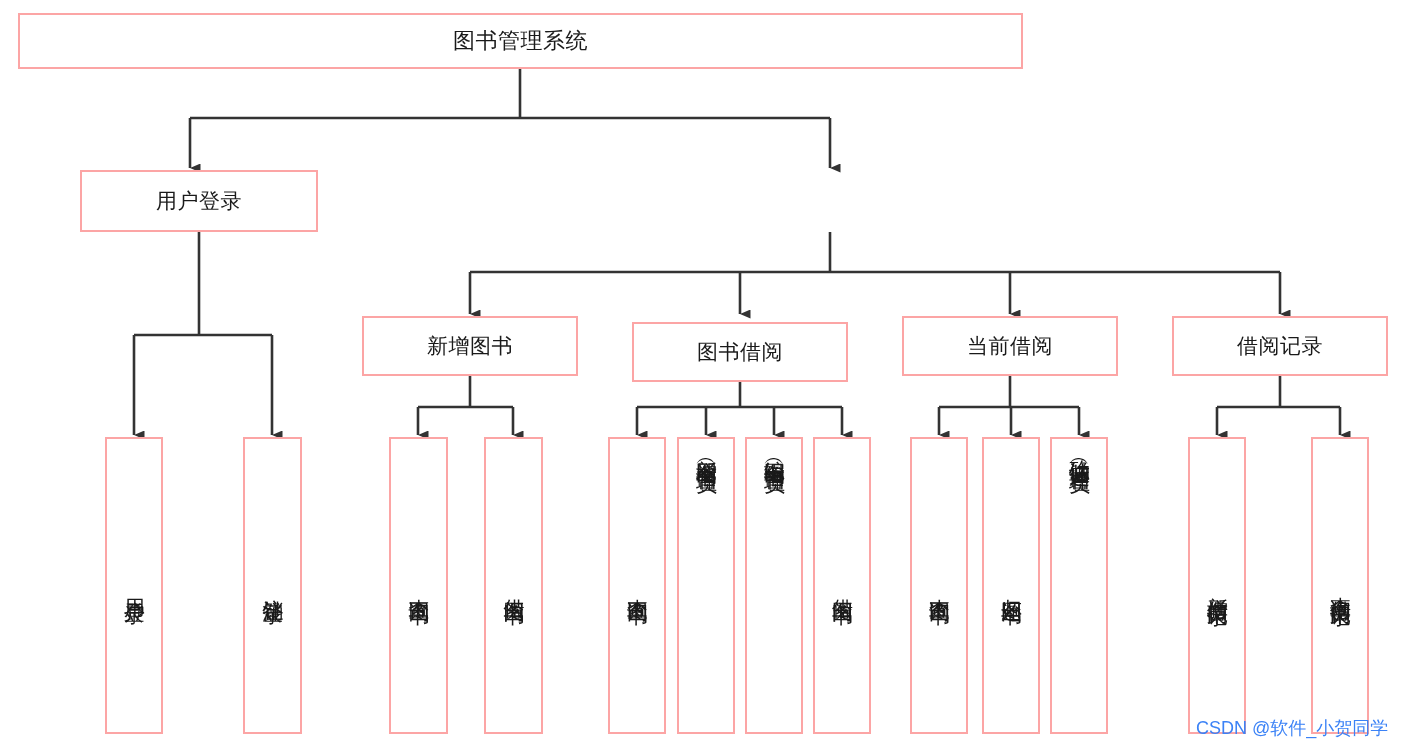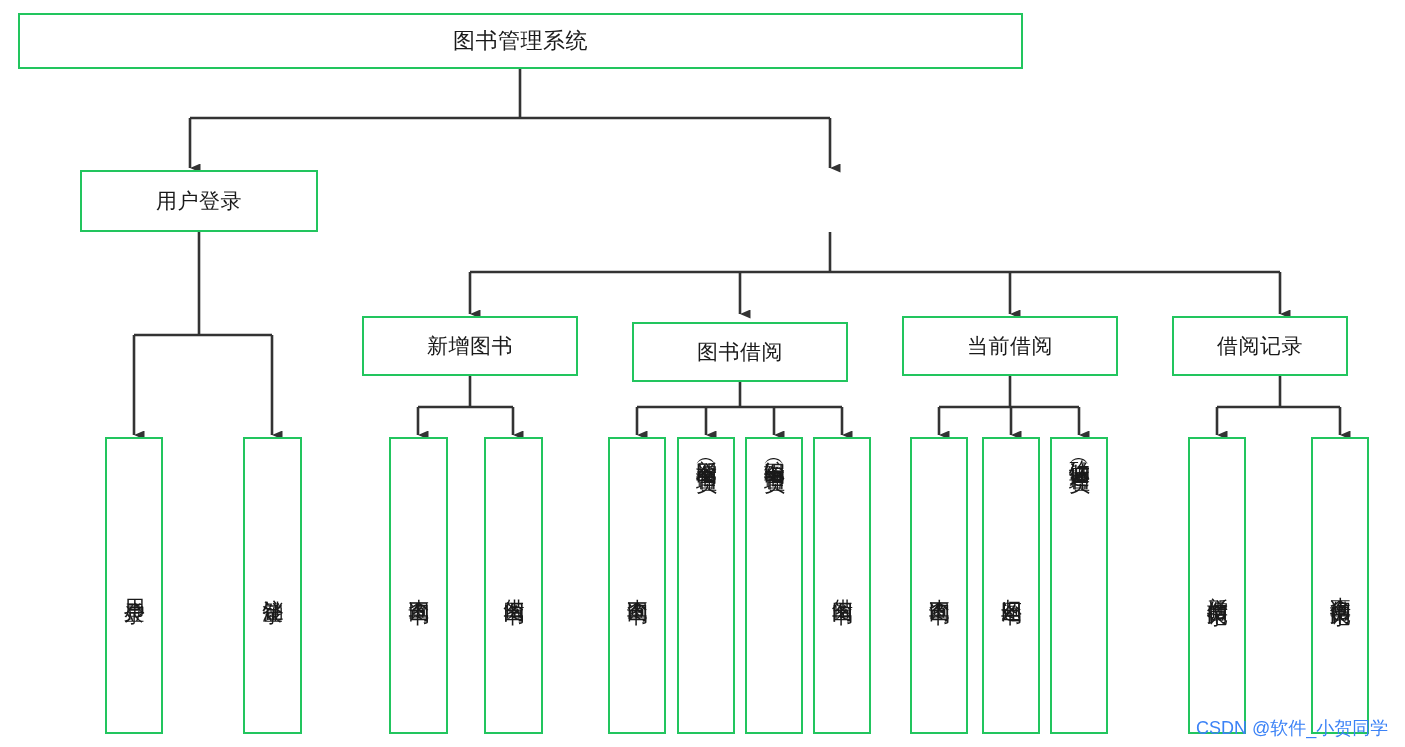--- a/index.html
+++ b/index.html
@@ -23,21 +23,21 @@
     left: 0;
     top: 0;
     width: 1405px;
     height: 747px;
     pointer-events: none;
   }
   .node {
     position: absolute;
     box-sizing: border-box;
     background: #ffffff;
-    border: 2px solid #22c55e;
+    border: 2px solid #fca5a5;
     display: flex;
     align-items: center;
     justify-content: center;
     color: #1a1a1a;
   }
   .node .label {
     display: block;
     text-align: center;
     line-height: 1.18;
     white-space: pre;
@@ -141,21 +141,21 @@
 
   <div class="node horiz" style="left:362px; top:316px; width:216px; height:60px;">
     <span class="label">新增图书</span>
   </div>
   <div class="node horiz" style="left:632px; top:316px; width:216px; height:60px;margin-top:6px;">
     <span class="label">图书借阅</span>
   </div>
   <div class="node horiz" style="left:902px; top:316px; width:216px; height:60px;align-items:center;">
     <span class="label">当前借阅</span>
   </div>
-  <div class="node horiz" style="left:1172px; top:316px; width:176px; height:60px;align-items:center;">
+  <div class="node horiz" style="left:1172px; top:316px; width:216px; height:60px;align-items:center;">
     <span class="label">借阅记录</span>
   </div>
 
   <div class="node vert centered" style="left:105px; top:437px; width:58px; height:297px;">
     <span class="label">用户登录</span>
   </div>
   <div class="node vert centered" style="left:243px; top:437px; width:59px; height:297px;">
     <span class="label">注销登录</span>
   </div>
   <div class="node vert centered" style="left:389px; top:437px; width:59px; height:297px;">

